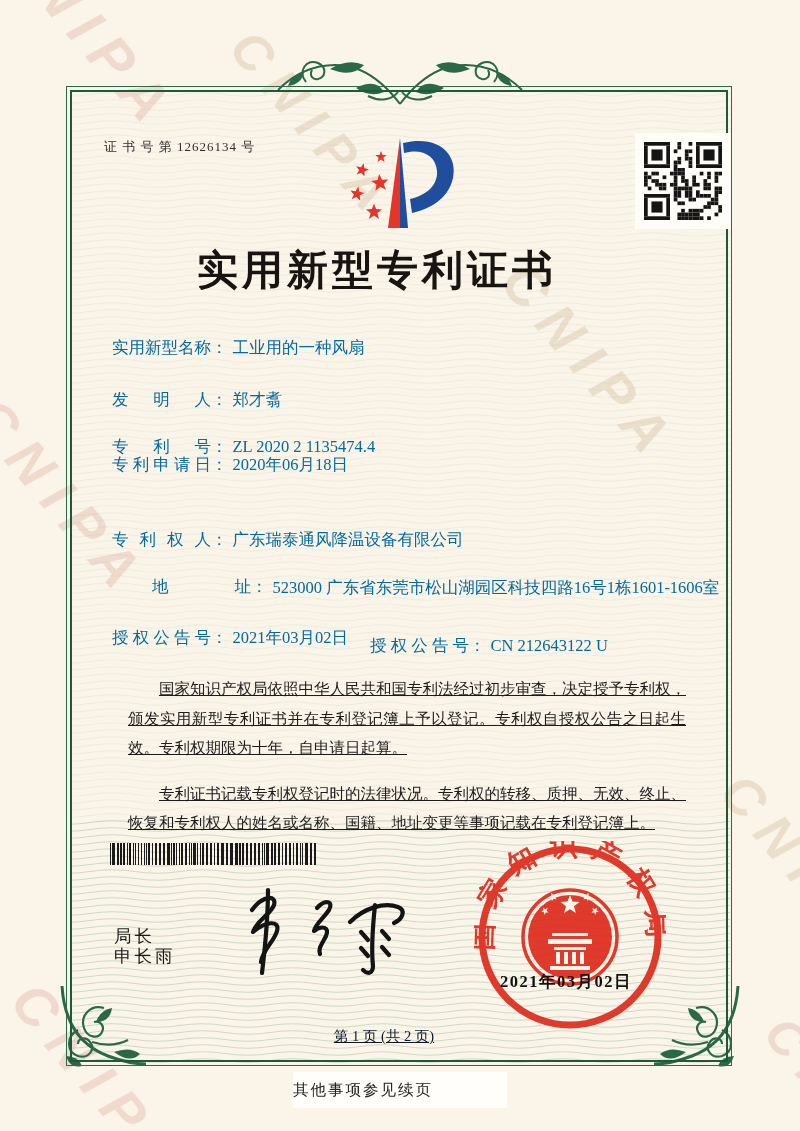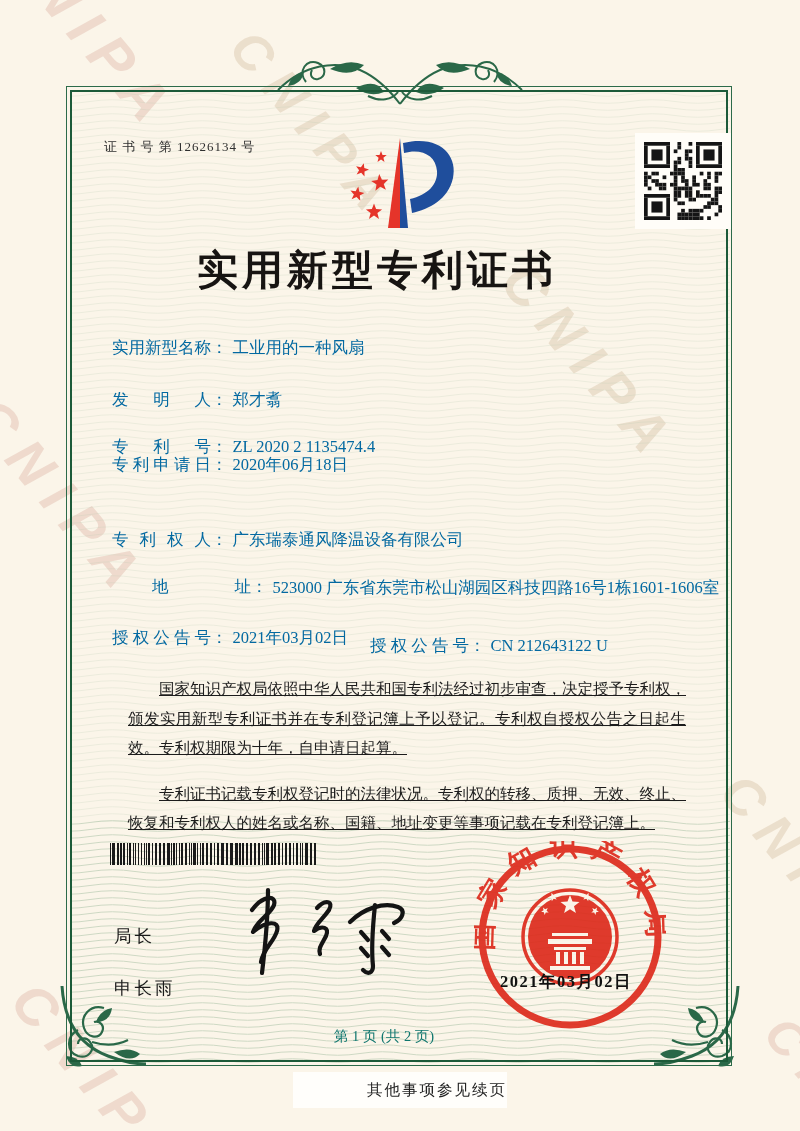--- a/index.html
+++ b/index.html
@@ -24,22 +24,22 @@
   .fvalue{margin-left:5px;}
   .fvalue.wrap{display:inline-block;vertical-align:top;white-space:normal;width:497px;line-height:24px;}
   .grant2{position:absolute;left:258px;top:8px;}
   .bodytext{left:112px;top:658px;width:590px;font-size:15.5px;line-height:29.5px;color:#1c1c1c;text-align:justify;}
   .bodytext p{margin:16px;text-indent:2em;text-decoration:underline;}
   .barcode{left:110px;top:843px;}
   .signer{left:114px;font-family:"Liberation Sans",sans-serif;font-size:17.5px;color:#1a1a1a;letter-spacing:3px;}
   .sig-svg{position:absolute;left:222px;top:878px;z-index:4;}
   .seal{position:absolute;left:474px;top:841px;z-index:3;}
   .sealdate{left:500px;top:971px;font-size:16.5px;font-weight:bold;color:#111;letter-spacing:1.5px;z-index:4;}
-  .pageinfo{left:0;top:1027px;width:768px;text-align:center;font-size:14.5px;color:#0f766e;}
-  .contnote{left:293px;top:1072px;width:214px;height:36px;background:#fffefb;text-align:right;line-height:36px;
+  .pageinfo{left:0;top:1027px;width:768px;text-align:center;font-size:14.5px;color:#0f172a;text-decoration:underline;}
+  .contnote{left:293px;top:1072px;width:214px;height:36px;background:#fffefb;text-align:left;line-height:36px;
             font-size:15.5px;color:#222;letter-spacing:2px;z-index:3;}
 </style>
 </head>
 <body>
 
 <div class="page">
 
   <div class="wm pink" style="left:-35px;top:-5px;font-size:58px;">CNIPA</div>
   <div class="wm" style="left:200px;top:95px;font-size:52px;">CNIPA</div>
   <div class="wm" style="left:720px;top:-25px;font-size:52px;">CNIPA</div>
@@ -339,21 +339,21 @@
       <rect x="183" y="0" width="1" height="22" fill="#1a1a1a"></rect>
       <rect x="186" y="0" width="2" height="22" fill="#1a1a1a"></rect>
       <rect x="190" y="0" width="1" height="22" fill="#1a1a1a"></rect>
       <rect x="192" y="0" width="1" height="22" fill="#1a1a1a"></rect>
       <rect x="195" y="0" width="3" height="22" fill="#1a1a1a"></rect>
       <rect x="200" y="0" width="2" height="22" fill="#1a1a1a"></rect>
       <rect x="204" y="0" width="2" height="22" fill="#1a1a1a"></rect>
     </svg>
 
   <div class="content signer" style="top:908px;margin-top:16px;">局长</div>
-  <div class="content signer" style="top:944px;margin-top:32px;">申长雨</div>
+  <div class="content signer" style="top:944px;">申长雨</div>
 
   <svg class="sig-svg" width="200" height="110" viewBox="0 0 200 110">
     <g fill="none" stroke="#141414" stroke-width="4.2" stroke-linecap="round" stroke-linejoin="round">
       <path d="M30,32 C40,18 55,16 52,27 C49,36 35,42 31,54 C44,43 58,42 55,53 C52,64 41,71 39,84"></path>
       <path d="M46,12 C46,38 43,70 40,95"></path>
       <path d="M95,30 C103,21 112,23 107,32 C101,41 94,45 92,53 C100,47 108,49 104,58 C100,66 96,70 98,76"></path>
       <path d="M128,44 C142,30 162,24 176,29 C184,32 181,41 172,45"></path>
       <path d="M153,27 C151,46 149,70 151,88 C151,95 146,97 141,92"></path>
       <path d="M139,54 L146,62 M160,53 L167,61 M139,70 L146,78 M160,69 L167,77"></path>
     </g>

